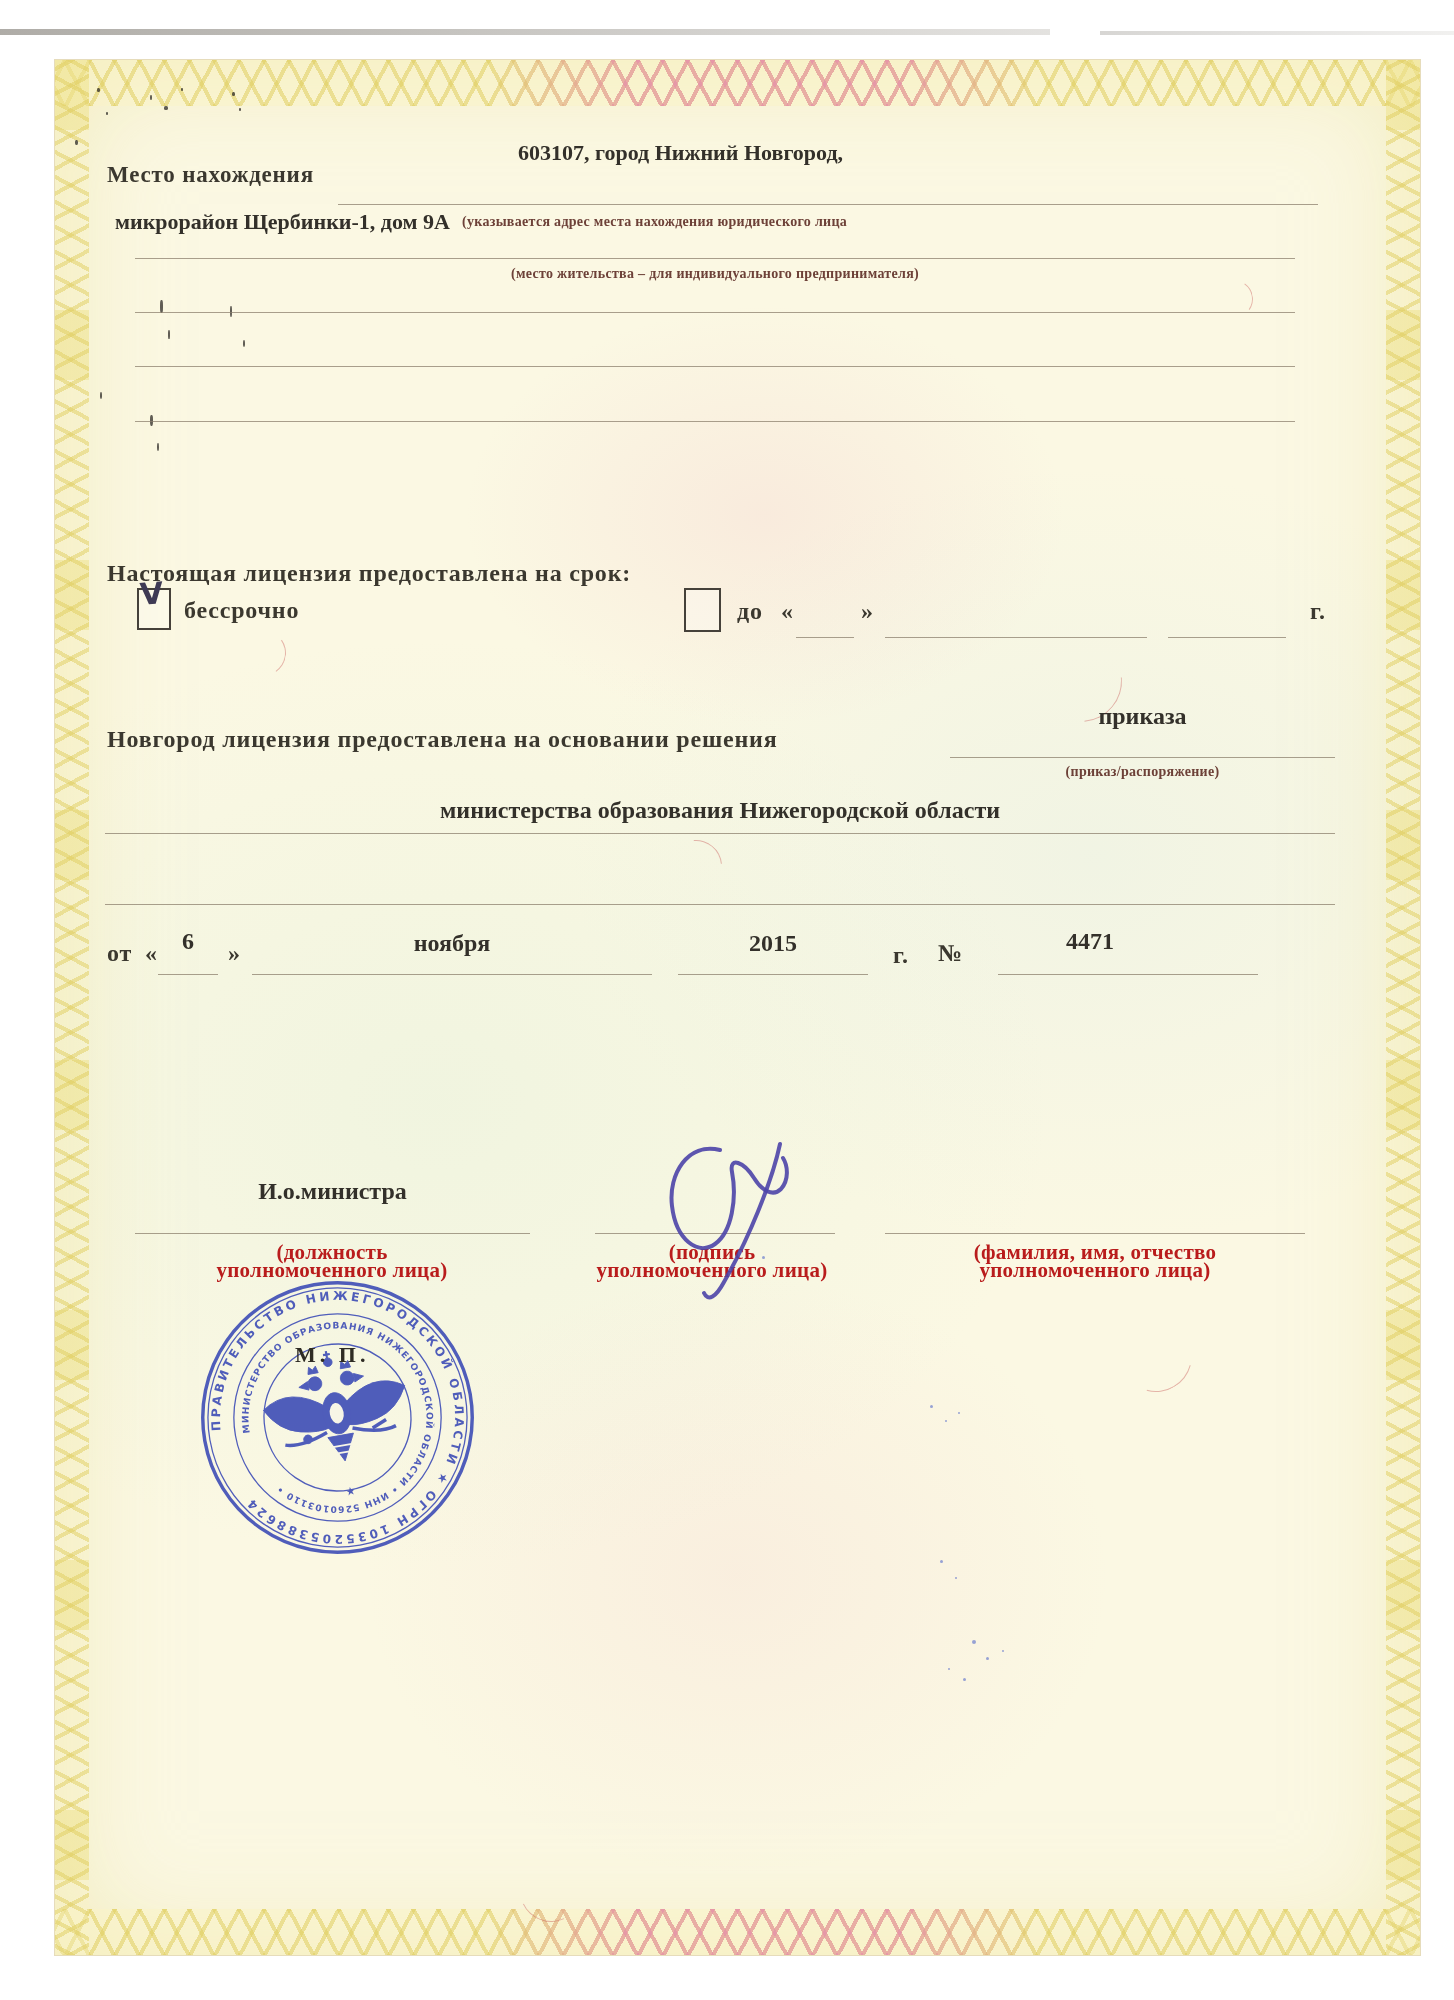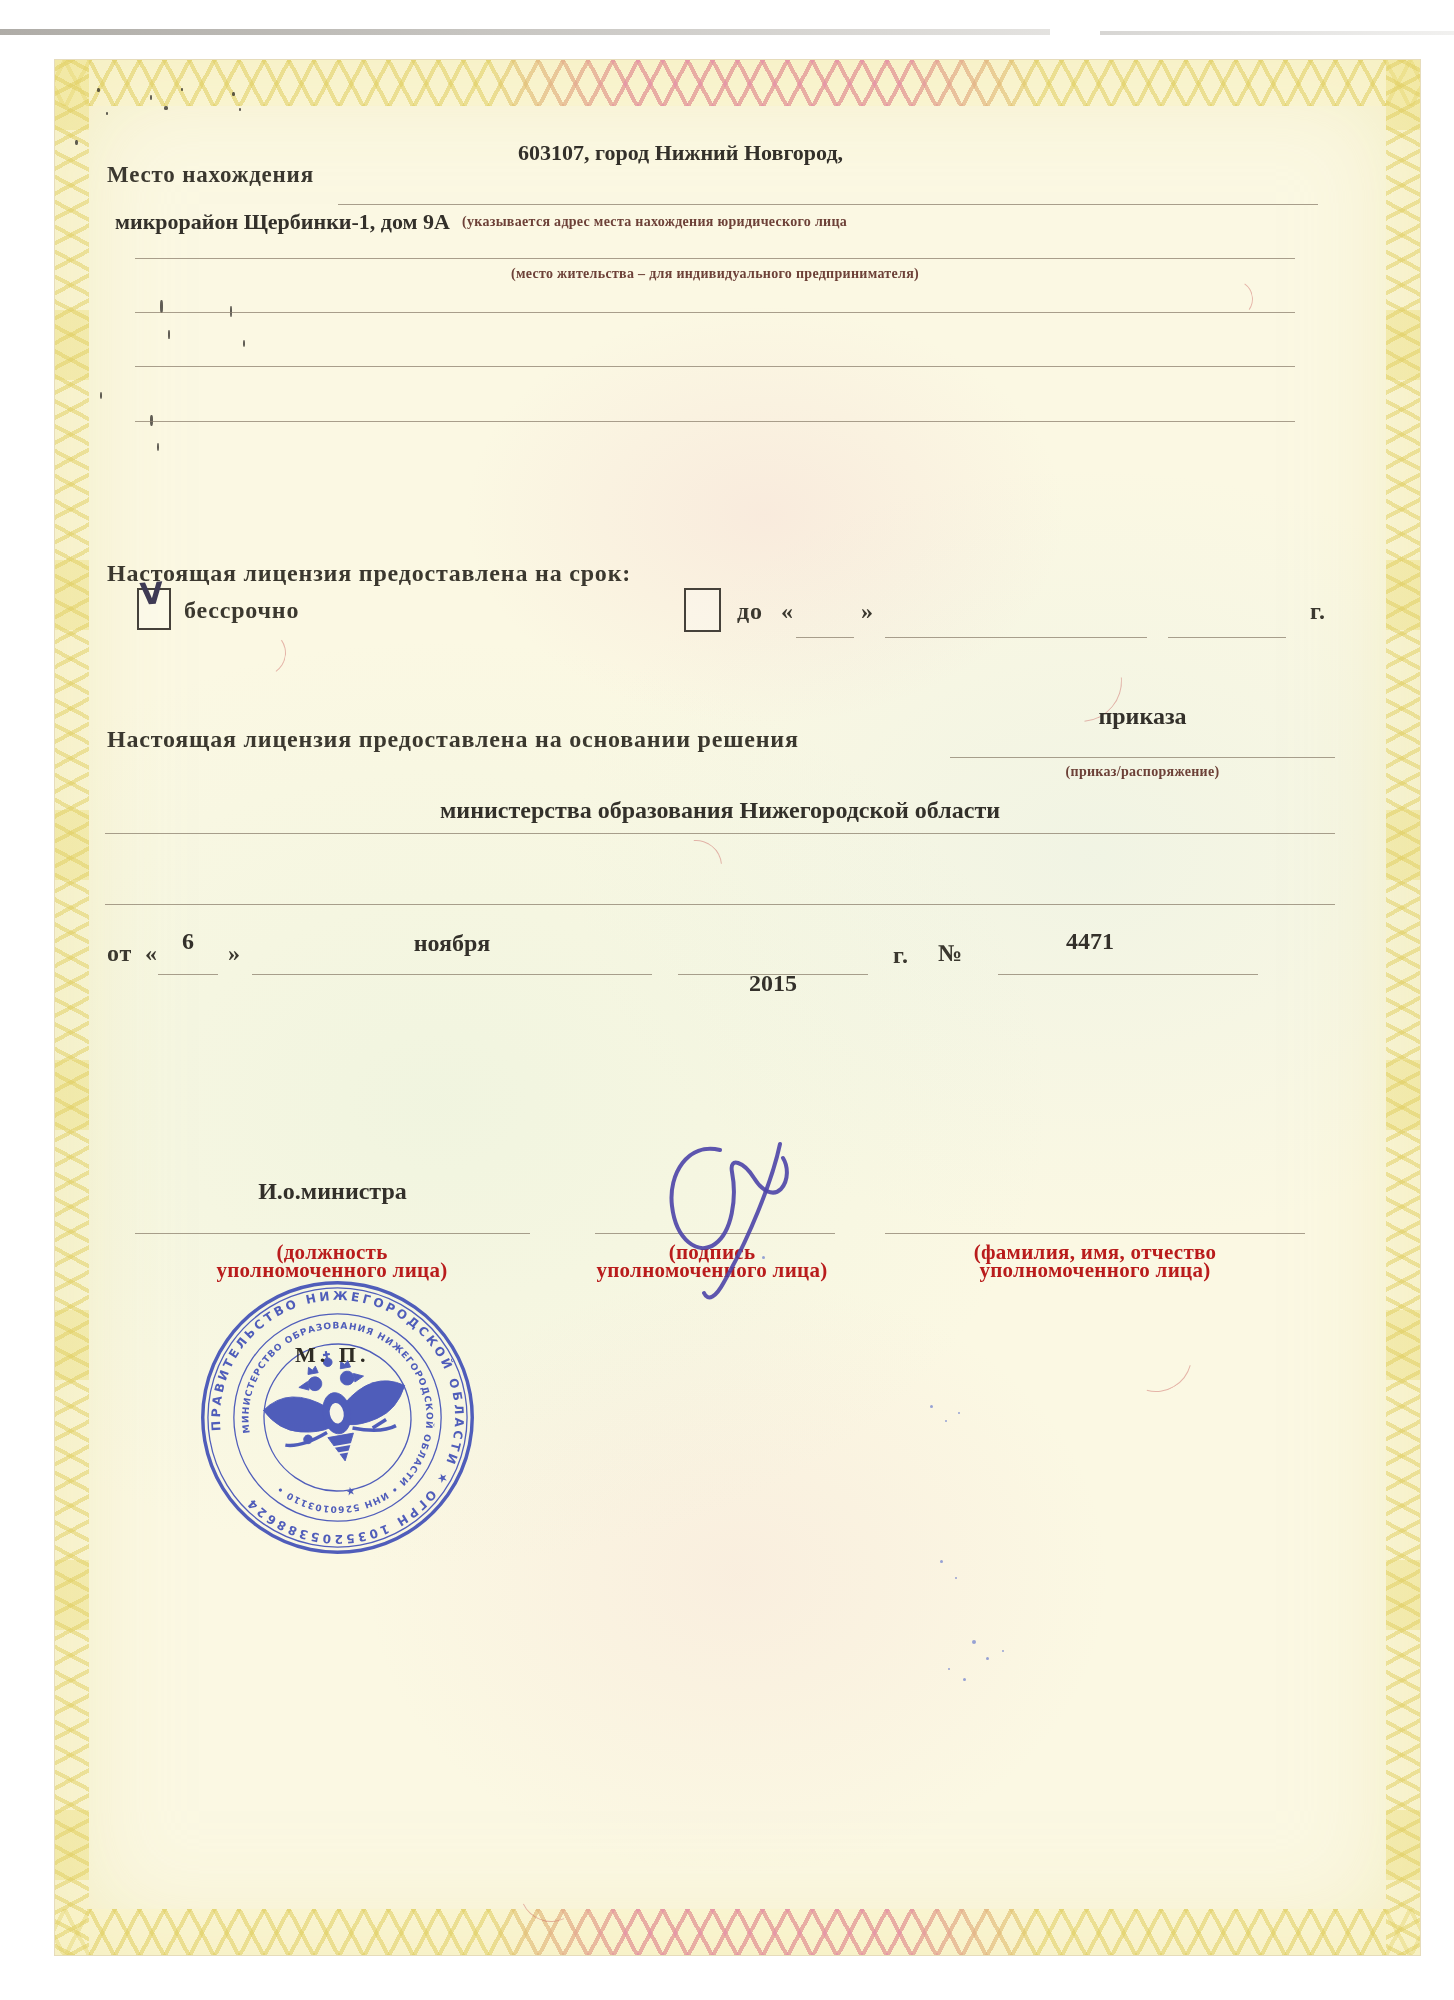--- a/index.html
+++ b/index.html
@@ -131,36 +131,36 @@
   <div class="t form" style="left:184px;top:597px;">бессрочно</div>
   <div class="checkbox" style="left:684px;top:588px;width:33px;height:40px;"></div>
   <div class="t form" style="left:737px;top:598px;">до</div>
   <div class="t form" style="left:781px;top:598px;">«</div>
   <div class="rule" style="left:796px;top:637px;width:58px;"></div>
   <div class="t form" style="left:861px;top:598px;">»</div>
   <div class="rule" style="left:885px;top:637px;width:262px;"></div>
   <div class="rule" style="left:1168px;top:637px;width:118px;"></div>
   <div class="t form" style="left:1310px;top:598px;">г.</div>
 
-  <div class="t form" style="left:107px;top:726px;">Настоящая лицензия предоставлена на основании решения</div>
+  <div class="t form" style="left:107px;top:726px;">Новгород лицензия предоставлена на основании решения</div>
   <div class="t value-lg center" style="left:950px;top:703px;width:385px;">приказа</div>
   <div class="rule" style="left:950px;top:757px;width:385px;"></div>
   <div class="t caption center" style="left:950px;top:764px;width:385px;">(приказ/распоряжение)</div>
   <div class="t value-lg center" style="left:105px;top:797px;width:1230px;">министерства образования Нижегородской области</div>
   <div class="rule" style="left:105px;top:833px;width:1230px;"></div>
   <div class="rule" style="left:105px;top:904px;width:1230px;"></div>
 
   <div class="t form" style="left:107px;top:940px;">от</div>
   <div class="t form" style="left:145px;top:940px;">«</div>
   <div class="t value-lg center" style="left:158px;top:928px;width:60px;">6</div>
   <div class="rule" style="left:158px;top:974px;width:60px;"></div>
   <div class="t form" style="left:228px;top:940px;">»</div>
   <div class="t value-lg center" style="left:252px;top:930px;width:400px;">ноября</div>
   <div class="rule" style="left:252px;top:974px;width:400px;"></div>
-  <div class="t value-lg center" style="left:678px;top:930px;width:190px;margin-top:40px;">2015</div>
+  <div class="t value-lg center" style="left:678px;top:930px;width:190px;">2015</div>
   <div class="rule" style="left:678px;top:974px;width:190px;"></div>
   <div class="t form" style="left:893px;top:942px;">г.</div>
   <div class="t form" style="left:938px;top:940px;">№</div>
   <div class="t value-lg center" style="left:960px;top:928px;width:260px;">4471</div>
   <div class="rule" style="left:998px;top:974px;width:260px;"></div>
 
 
   <div class="t value-lg center" style="left:135px;top:1178px;width:395px;">И.о.министра</div>
   <div class="rule" style="left:135px;top:1233px;width:395px;"></div>
   <div class="rule" style="left:595px;top:1233px;width:240px;"></div>

